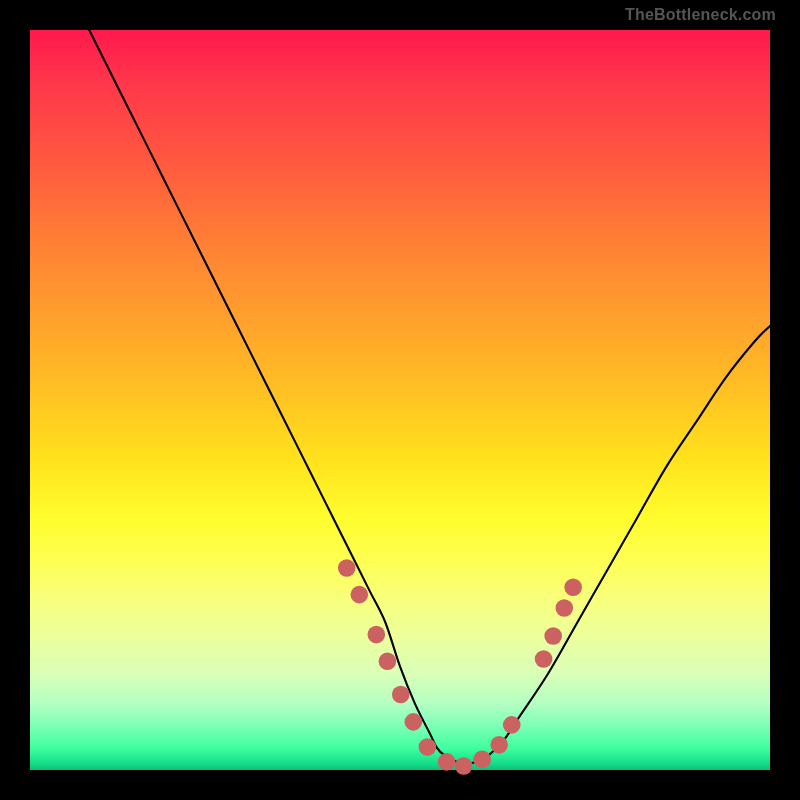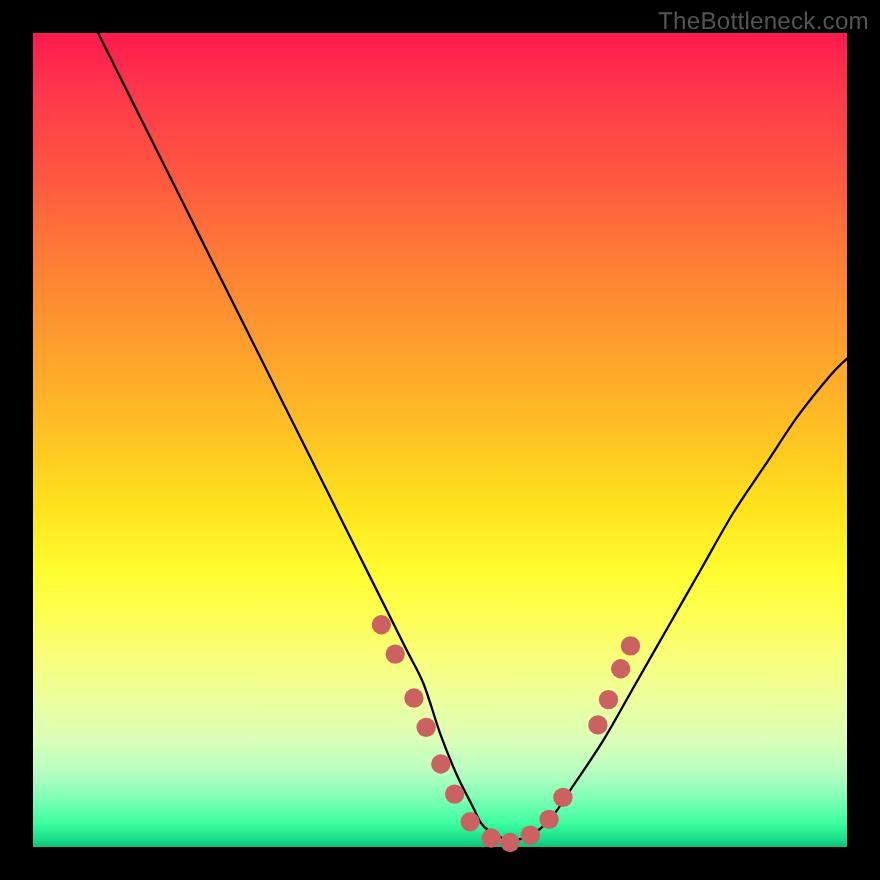--- a/index.html
+++ b/index.html
@@ -40,24 +40,24 @@
       #b4ffc1 91%,
       #7effb5 94%,
       #3fffa0 97%,
       #17e08a 99%,
       #0fbf7a 100%
     );
   }
   .watermark {
     position: absolute;
     top: 6px;
-    right: 10px;
+    right: 24px;
     color: #555;
-    font-size: 22px;
-    font-weight: 400;
+    font-size: 16px;
+    font-weight: 700;
     letter-spacing: 0.2px;
     user-select: none;
   }
   svg.curve {
     position: absolute;
     left: 0;
     top: 0;
     width: 740px;
     height: 740px;
     overflow: visible;

